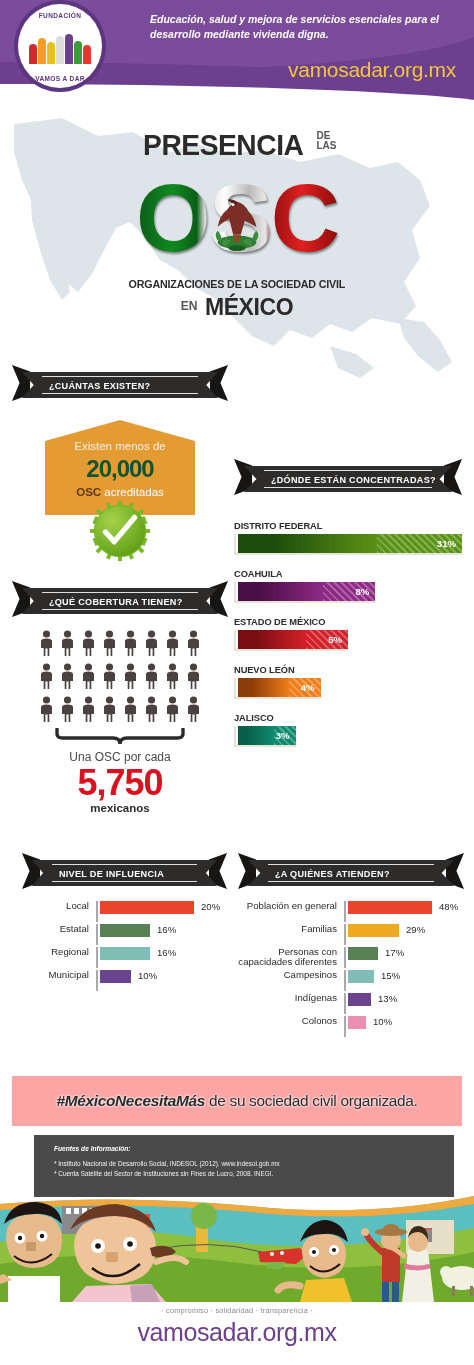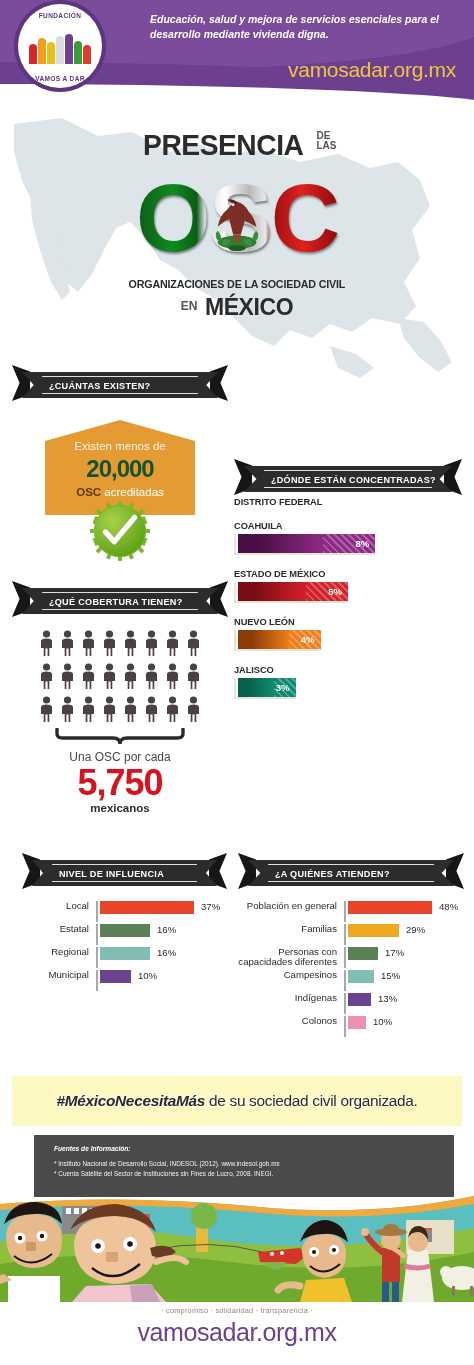--- a/index.html
+++ b/index.html
@@ -256,21 +256,21 @@
   .house-l3 b { color: #5c3b10; }
   .badge-check {
     position: absolute;
     left: 50%; top: 80px;
     transform: translateX(-50%);
     width: 62px; height: 62px;
   }
 
   
   .sec-donde { position: absolute; left: 234px; top: 466px; width: 228px; }
-  .hbar-group { margin-top: 4px; }
+  .hbar-group { margin-top: 28px; }
   .hbar-item { margin-bottom: 13px; }
   .hbar-label {
     font-size: 9.8px; font-weight: bold; color: #2b2b2b;
     letter-spacing: -.1px; margin-bottom: 3px;
     transform: scaleX(.95); transform-origin: left center;
   }
   .hbar-track {
     position: relative;
     height: 21px;
     border-left: 2px solid #e8e4d8;
@@ -334,21 +334,21 @@
   .sec-quienes .vbar-name { width: 106px; }
   .vbar-axis { width: 2px; background: #a9a9a9; align-self: stretch; flex: 0 0 auto; }
   .vbar-bar { height: 13px; margin-left: 2px; flex: 0 0 auto; }
   .vbar-pct { font-size: 9.6px; color: #2b2b2b; margin-left: 7px; white-space: nowrap; }
 
   
   .cta {
     position: absolute;
     left: 12px; top: 1076px;
     width: 450px; height: 50px;
-    background: #fef9c3;
+    background: #fca5a5;
     display: flex;
     align-items: center;
     justify-content: center;
   }
   .cta-text {
     font-size: 15.4px;
     color: #2b2b2b;
     letter-spacing: -.3px;
     text-shadow: 0 0 2px #ffffff, 0 0 3px #ffffff;
   }
@@ -517,20 +517,26 @@
       <div class="ribbon-tail-r"></div>
       <div class="ribbon-body">
         <div class="ribbon-line top"></div>
         <div class="ribbon-line bot"></div>
         <div class="ribbon-label">¿DÓNDE ESTÁN CONCENTRADAS?</div>
       </div>
     </div>
     <div class="hbar-group" id="donde-bars">
         <div class="hbar-item">
           <div class="hbar-label">DISTRITO FEDERAL</div>
+          <div class="hbar-track" style="width: 100%;">
+            <div class="hbar-fill" style="background: linear-gradient(90deg, rgb(29, 77, 12) 0%, rgb(29, 77, 12) 16%, rgb(90, 146, 22) 62%, rgb(90, 146, 22) 100%);">
+              <div class="hbar-hatch"></div>
+              <span class="hbar-pct">31%</span>
+            </div>
+          </div>
         </div>
         <div class="hbar-item">
           <div class="hbar-label">COAHUILA</div>
           <div class="hbar-track" style="width: 62%;">
             <div class="hbar-fill" style="background: linear-gradient(90deg, rgb(74, 15, 70) 0%, rgb(74, 15, 70) 16%, rgb(142, 42, 133) 62%, rgb(142, 42, 133) 100%);">
               <div class="hbar-hatch"></div>
               <span class="hbar-pct">8%</span>
             </div>
           </div>
         </div>
@@ -691,21 +697,21 @@
         <div class="ribbon-line top"></div>
         <div class="ribbon-line bot"></div>
         <div class="ribbon-label">NIVEL DE INFLUENCIA</div>
       </div>
     </div>
     <div class="vbar-rows" id="nivel-bars">
         <div class="vbar-row">
           <div class="vbar-name">Local</div>
           <div class="vbar-axis"></div>
           <div class="vbar-bar" style="width: 94px; background: rgb(232, 69, 44);"></div>
-          <div class="vbar-pct">37%</div>
+          <div class="vbar-pct">20%</div>
         </div>
         <div class="vbar-row">
           <div class="vbar-name">Estatal</div>
           <div class="vbar-axis"></div>
           <div class="vbar-bar" style="width: 50px; background: rgb(90, 128, 85);"></div>
           <div class="vbar-pct">16%</div>
         </div>
         <div class="vbar-row">
           <div class="vbar-name">Regional</div>
           <div class="vbar-axis"></div>

